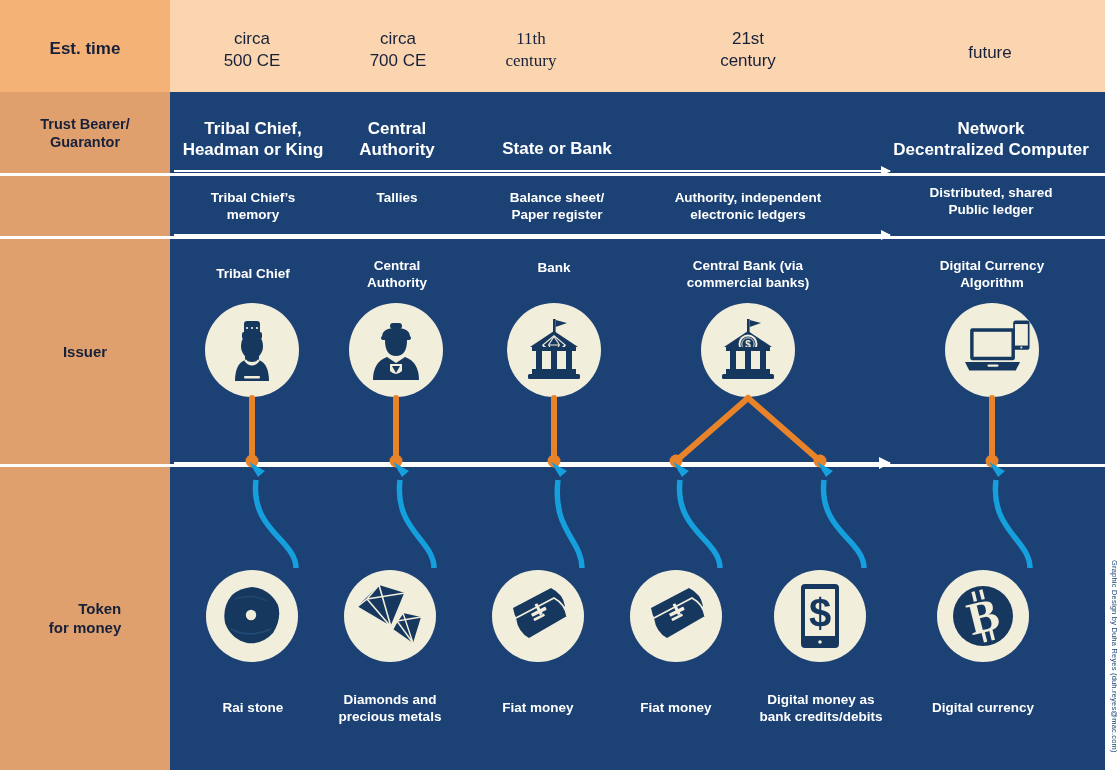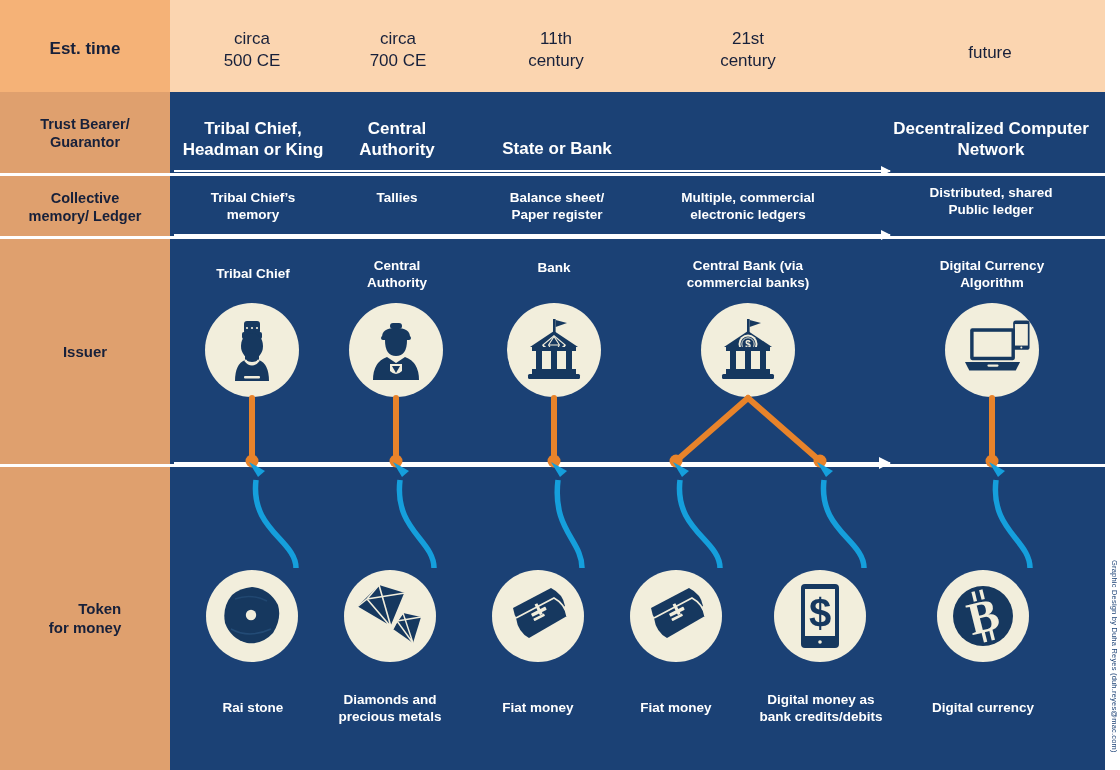--- a/index.html
+++ b/index.html
@@ -78,44 +78,38 @@
   <div class="hdr-label" id="hdr-est">Est. time</div>
 
   <div class="hdr-label" style="left:182px;width:140px;">
     <div>circa</div>
     <div>500 CE</div>
   </div>
   <div class="hdr-label" style="left:328px;width:140px;">
     <div>circa</div>
     <div>700 CE</div>
   </div>
-  <div class="hdr-label" style="left:486px;width:140px;">
+  <div class="hdr-label" style="left:461px;width:140px;font-family:Liberation Serif, serif;">
     <div>11th</div>
     <div>century</div>
   </div>
   <div class="hdr-label" style="left:678px;width:140px;">
     <div>21st</div>
     <div>century</div>
   </div>
   <div class="hdr-label" style="left:920px;width:140px;top:42px;">
     <div>future</div>
   </div>
 
   <div class="sidebar-cell" id="sb-trust">
     <div>
       <div>Trust Bearer/</div>
       <div>Guarantor</div>
     </div>
   </div>
-  <div class="sidebar-cell" id="sb-ledger">
-    <div>
-      <div>Collective</div>
-      <div>memory/ Ledger</div>
-    </div>
-  </div>
   <div class="sidebar-cell" id="sb-issuer">
     <div>Issuer</div>
   </div>
   <div class="sidebar-cell" id="sb-token">
     <div>
       <div>Token</div>
       <div>for money</div>
     </div>
   </div>
 
@@ -131,38 +125,38 @@
     <div>Central</div>
     <div>Authority</div>
   </div>
   <div class="coltext row-trust" style="left:482px;top:118px;width:150px;margin-top:20px;">
     <div>State or Bank</div>
     <div></div>
   </div>
   <div class="coltext row-trust" style="left:645px;top:118px;width:206px;">
   </div>
   <div class="coltext row-trust" style="left:880px;top:118px;width:222px;">
+    <div>Network</div>
     <div>Decentralized Computer</div>
-    <div>Network</div>
   </div>
 
   <div class="coltext row-ledger" style="left:182px;top:190px;width:142px;">
     <div>Tribal Chief’s</div>
     <div>memory</div>
   </div>
   <div class="coltext row-ledger" style="left:330px;top:190px;width:134px;">
     <div>Tallies</div>
     <div></div>
   </div>
   <div class="coltext row-ledger" style="left:482px;top:190px;width:150px;">
     <div>Balance sheet/</div>
     <div>Paper register</div>
   </div>
   <div class="coltext row-ledger" style="left:645px;top:190px;width:206px;">
-    <div>Multiple, commercial</div>
+    <div>Authority, independent</div>
     <div>electronic ledgers</div>
   </div>
   <div class="coltext row-ledger" style="left:890px;top:185px;width:202px;">
     <div>Distributed, shared</div>
     <div>Public ledger</div>
   </div>
 
   <div class="warrow" id="arrow-trust"></div>
   <div class="warrow" id="arrow-ledger"></div>
   <div class="warrow" id="arrow-main"></div>

